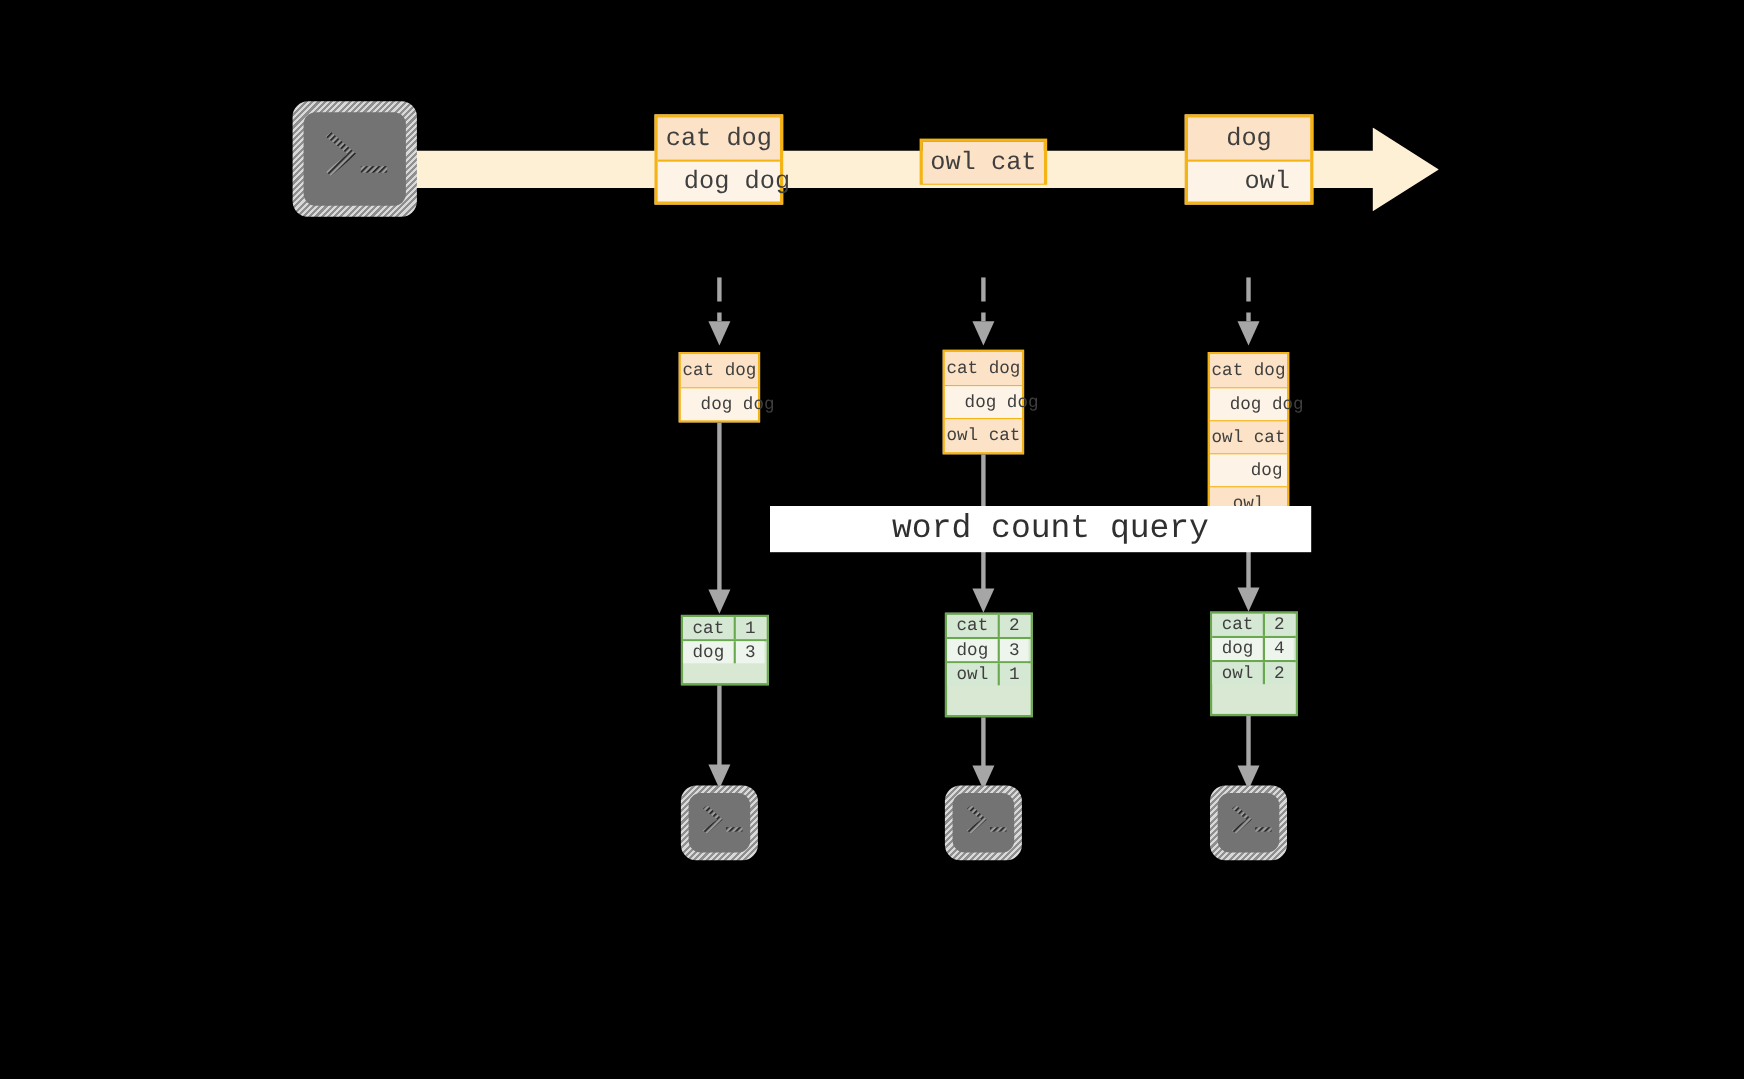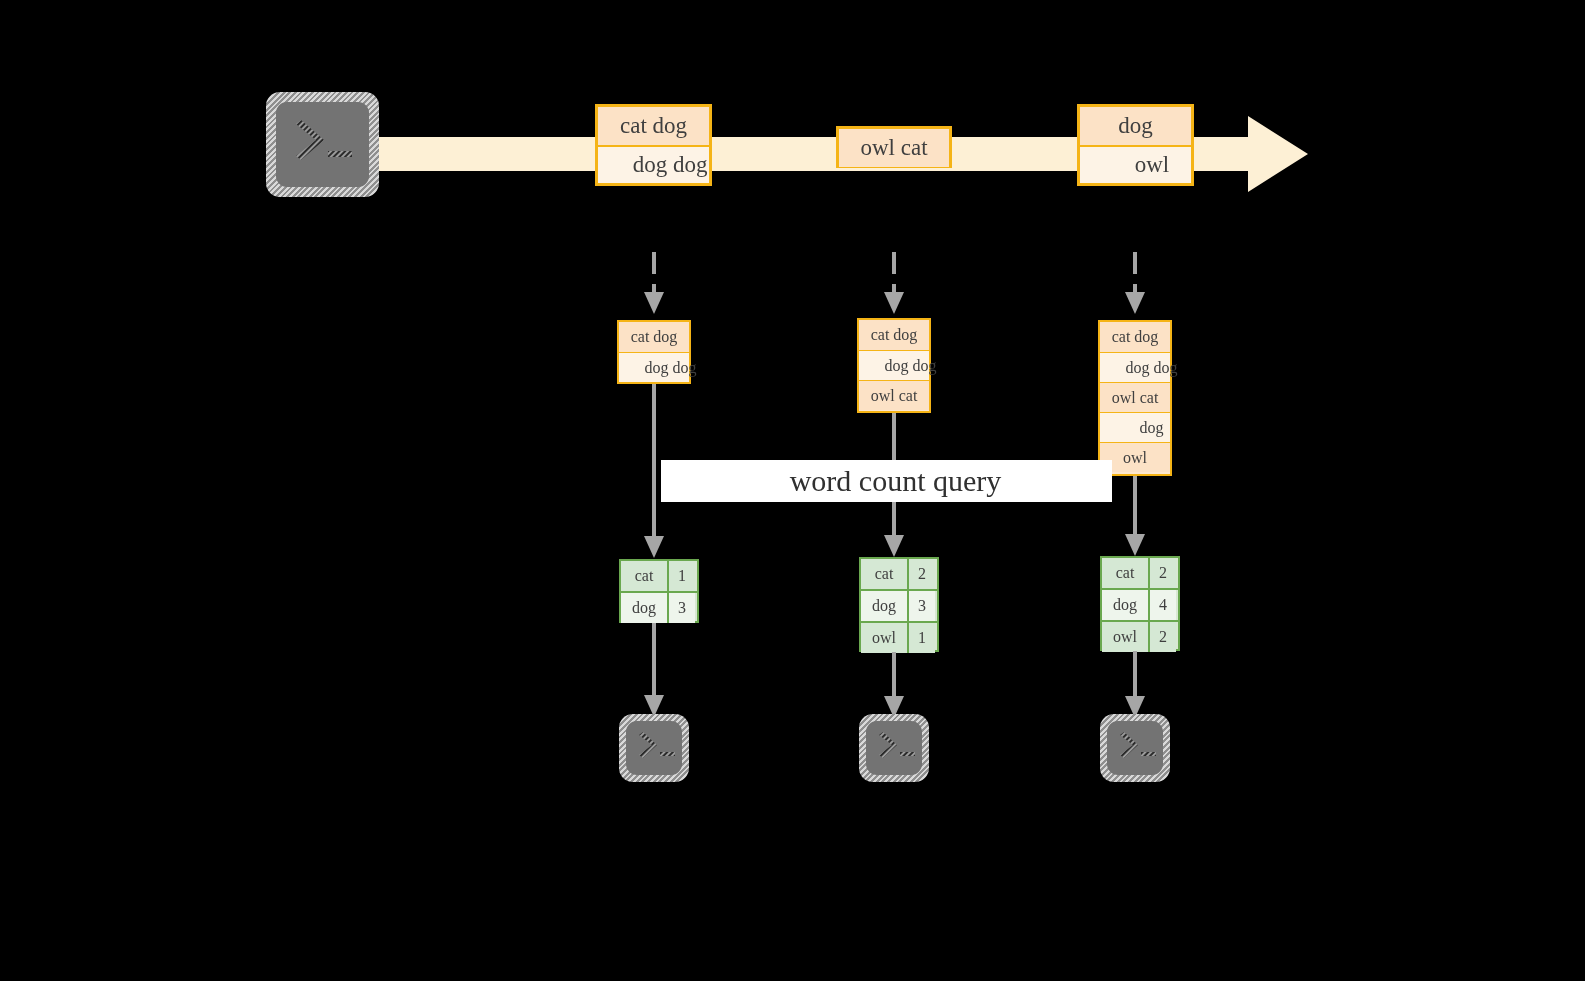--- a/index.html
+++ b/index.html
@@ -6,21 +6,21 @@
   html, body {
     margin: 0;
     padding: 0;
     background: #000000;
   }
   #canvas {
     position: relative;
     width: 1585px;
     height: 981px;
     background: #000000;
-    font-family: Liberation Serif, serif;
+    font-family: Liberation Mono, monospace;
     overflow: hidden;
   }
 
   
   #stream-arrow {
     position: absolute;
     left: 368px;
     top: 116px;
     width: 940px;
     height: 76px;
@@ -77,21 +77,21 @@
 
   
   .kv-table {
     position: absolute;
     box-sizing: border-box;
     border: 2px solid #6aa84f;
     background: #d8e8d2;
   }
   .kv-row {
     display: flex;
-    height: 30px;
+    height: 20px;
   }
   .kv-row + .kv-row { border-top: 2px solid #6aa84f; }
   .kv-row.dark  .kv-key, .kv-row.dark  .kv-val  { background: #d5e8d4; }
   .kv-row.light .kv-key, .kv-row.light .kv-val  { background: #eef5ec; }
   .kv-key {
     box-sizing: border-box;
     display: flex;
     align-items: center;
     justify-content: center;
     color: #3f3f3f;
@@ -108,23 +108,23 @@
     font-size: 16px;
     flex: 0 0 26px;
   }
 
   
   .conn { position: absolute; }
 
   
   #query-band {
     position: absolute;
-    left: 661px;
+    left: 700px;
     top: 460px;
-    width: 451px;
+    width: 492px;
     height: 42px;
     background: #ffffff;
     display: flex;
     align-items: center;
     justify-content: center;
   }
   #query-band .q-text {
     font-size: 30px;
     color: #303030;
     white-space: nowrap;

